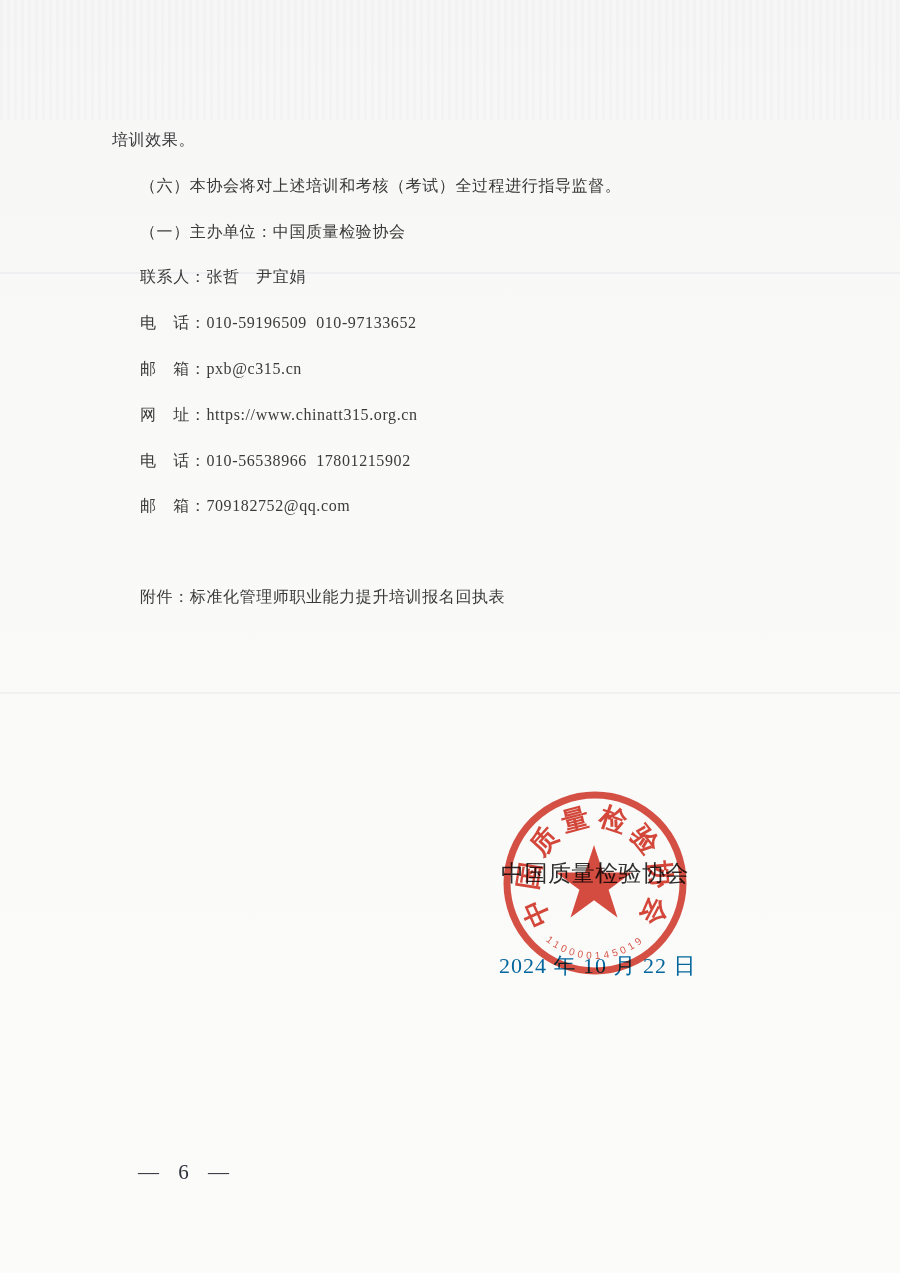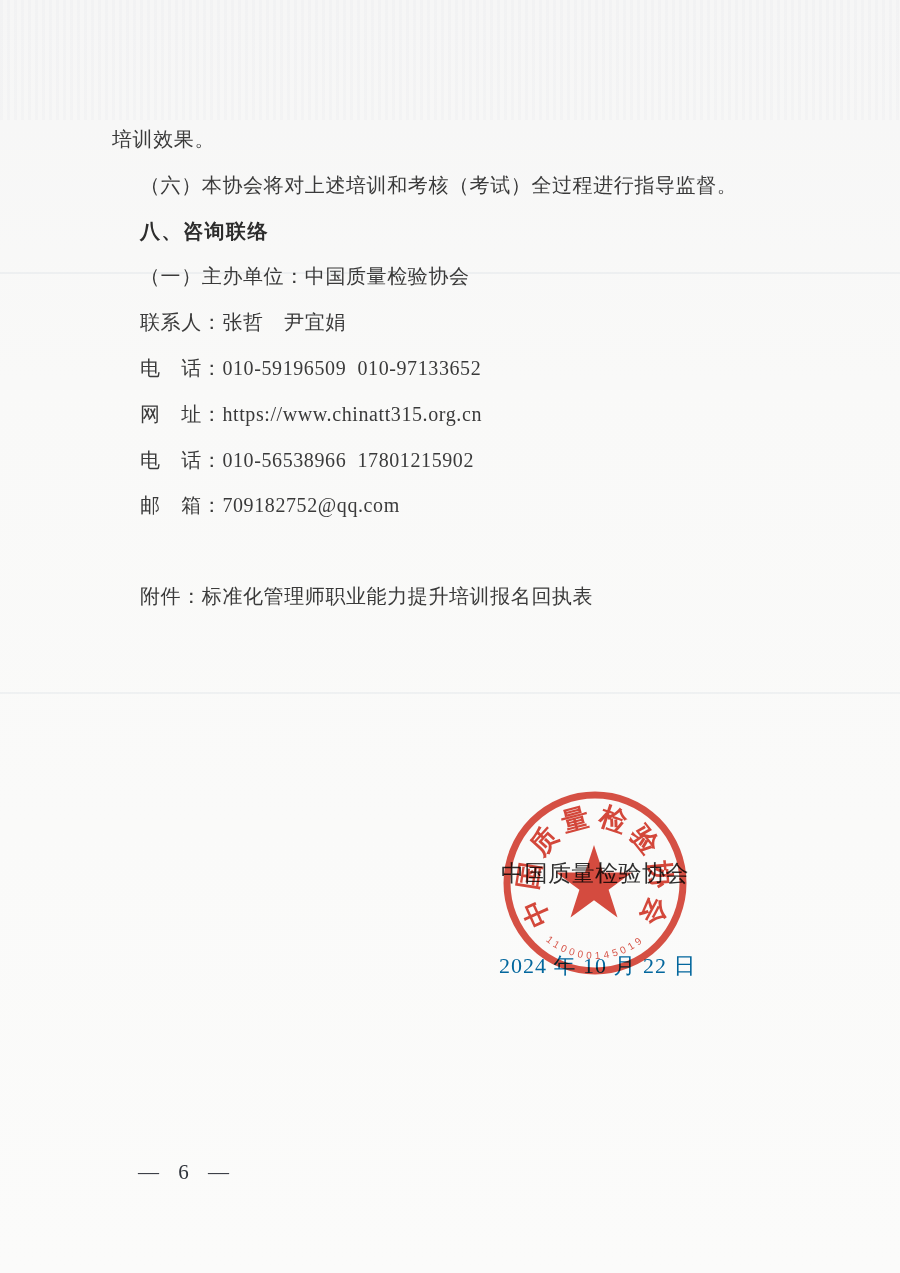--- a/index.html
+++ b/index.html
@@ -14,21 +14,21 @@
   .page{position:absolute;inset:0;}
   
   .scan-line{position:absolute;left:0;width:100%;height:2px;background:rgba(190,198,212,0.18);}
   .scan-noise{
     position:absolute;left:0;top:0;width:100%;height:120px;
     background:repeating-linear-gradient(90deg,rgba(120,130,160,0.03) 0 3px,rgba(255,255,255,0) 3px 7px);
   }
   
   .content{position:absolute;left:112px;top:117px;width:720px;}
   .line{
-    font-size:20px;line-height:45.8px;white-space:pre;
+    font-size:16px;line-height:45.8px;white-space:pre;
     letter-spacing:0.6px;color:#3a3a3a;
   }
   .indent{padding-left:28px;}
   .bold{
     font-weight:bold;color:#2c2c2c;
     font-family:"Liberation Sans","DejaVu Sans",sans-serif;
     letter-spacing:1.5px;
   }
   .attachment{margin-top:45px;}
   
@@ -59,24 +59,24 @@
 
 <div class="page">
 
   <div class="scan-noise"></div>
   <div class="scan-line" style="top:272px;"></div>
   <div class="scan-line" style="top:692px;"></div>
 
   <div class="content">
     <div class="line">培训效果。</div>
     <div class="line indent">（六）本协会将对上述培训和考核（考试）全过程进行指导监督。</div>
-    <div class="line indent bold">八、咨询联络</div>
     <div class="line indent">（一）主办单位：中国质量检验协会</div>
     <div class="line indent">联系人：张哲　尹宜娟</div>
     <div class="line indent">电　话：010-59196509  010-97133652</div>
+    <div class="line indent">邮　箱：pxb@c315.cn</div>
     <div class="line indent">网　址：https://www.chinatt315.org.cn</div>
     <div class="line indent">电　话：010-56538966  17801215902</div>
     <div class="line indent">邮　箱：709182752@qq.com</div>
     <div class="line indent attachment">附件：标准化管理师职业能力提升培训报名回执表</div>
   </div>
 
   <div class="seal">
     <svg width="195" height="202" viewBox="0 0 195 202" xmlns="http://www.w3.org/2000/svg">
 
       <circle cx="95" cy="97" r="88" fill="none" stroke="#d5392b" stroke-width="7" opacity="0.88"></circle>

